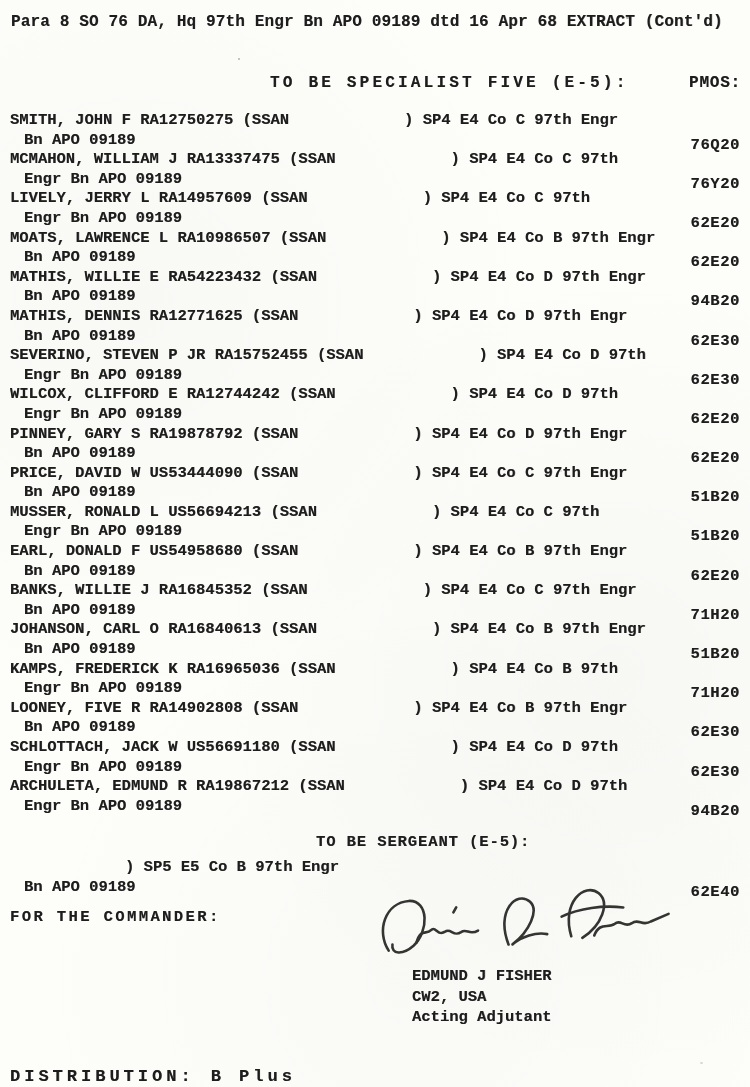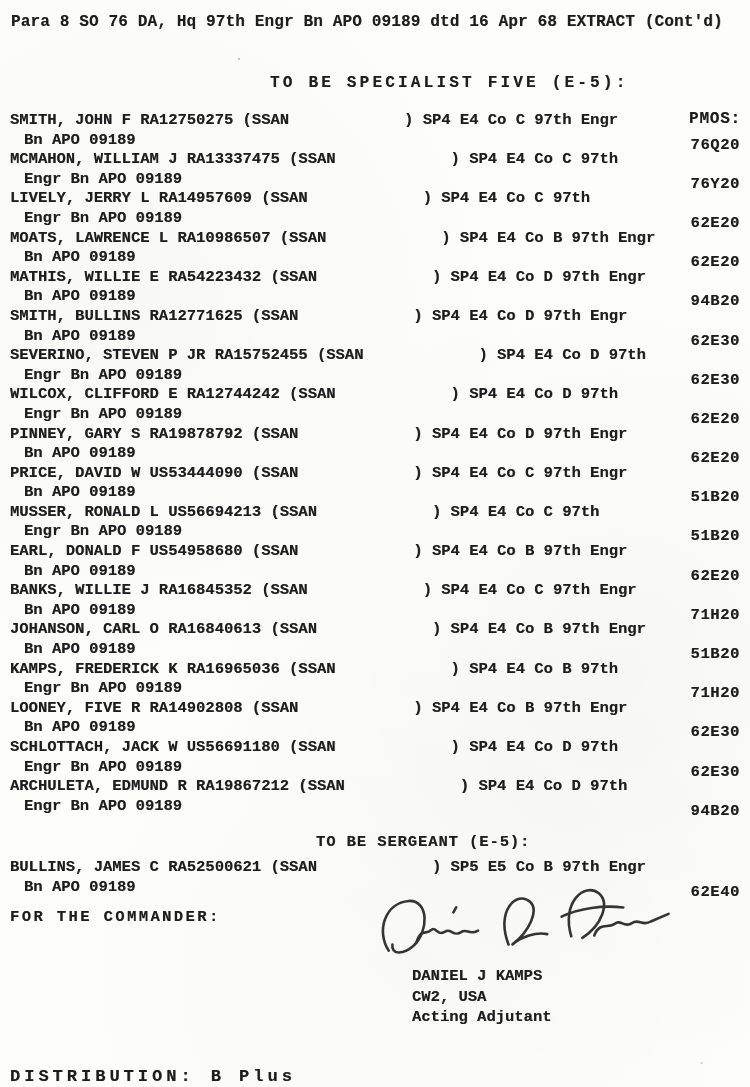--- a/index.html
+++ b/index.html
@@ -11,21 +11,21 @@
       radial-gradient(circle at 82% 62%, rgba(0,0,0,0.022), transparent 46%),
       radial-gradient(circle at 55% 90%, rgba(0,0,0,0.015), transparent 38%);
     font-family:"Liberation Mono", monospace;
     font-weight:700;
     color:#1d1d1d;
     text-shadow:0.3px 0.3px 0.6px rgba(25,25,25,0.5);
   }
   .hdr { position:absolute; top:13px; left:11px; font-size:16px; letter-spacing:0.15px; white-space:nowrap; }
   .sect1 { position:absolute; top:74px; left:0; width:694px; height:22px; }
   .sect1 .title { position:absolute; left:270px; font-size:16px; letter-spacing:3.2px; white-space:nowrap; }
-  .sect1 .pmos-label { position:absolute; left:689px; font-size:16px; letter-spacing:0.8px;margin-top:36px; }
+  .sect1 .pmos-label { position:absolute; left:689px; font-size:16px; letter-spacing:0.8px; }
   .entries { position:absolute; left:10px; width:730px; font-size:15.5px; line-height:19.6px; }
   .entries-spec { top:111px; }
   .entries-sgt { top:858px; }
   .entry { height:39.2px; }
   .l1 { display:flex; white-space:pre; }
   .l1 .gap { display:inline-block; width:115px; flex:0 0 auto; }
   .l2 { display:flex; white-space:pre; }
   .l2 .cont { margin-left:14px; }
   .l2 .pmos { margin-left:auto; transform:translateY(5px); letter-spacing:0.6px; }
   .sect2 { position:absolute; top:833px; left:316px; font-size:15.5px; letter-spacing:0.9px; white-space:nowrap; }
@@ -106,21 +106,21 @@
       <span class="right">) SP4 E4 Co D 97th Engr</span>
     </div>
     <div class="l2">
       <span class="cont">Bn APO 09189</span>
       <span class="pmos">94B20</span>
     </div>
   </div>
 
   <div class="entry">
     <div class="l1">
-      <span class="left">SMITH, BULLINS RA12771625 (SSAN</span>
+      <span class="left">MATHIS, DENNIS RA12771625 (SSAN</span>
       <span class="gap"></span>
       <span class="right">) SP4 E4 Co D 97th Engr</span>
     </div>
     <div class="l2">
       <span class="cont">Bn APO 09189</span>
       <span class="pmos">62E30</span>
     </div>
   </div>
 
   <div class="entry">
@@ -266,21 +266,20 @@
       <span class="pmos">94B20</span>
     </div>
   </div>
 </div>
 
   <div class="sect2">TO BE SERGEANT (E-5):</div>
 
   <div class="entries entries-sgt" id="list-sgt">
   <div class="entry">
     <div class="l1">
-      <span class="left">BULLINS, JAMES C RA52500621 (SSAN</span>
       <span class="gap"></span>
       <span class="right">) SP5 E5 Co B 97th Engr</span>
     </div>
     <div class="l2">
       <span class="cont">Bn APO 09189</span>
       <span class="pmos">62E40</span>
     </div>
   </div>
 </div>
 
@@ -292,21 +291,21 @@
       <path d="M50,57 C55,42 60,50 65,45 C70,40 71,52 79,47 C85,43 87,53 95,48 C101,44 103,52 112,47"></path>
       <path d="M88,28 l3,-5"></path>
       <path d="M142,62 C130,28 152,8 165,20 C174,29 163,50 146,62 C155,55 170,50 181,53"></path>
       <path d="M205,56 C196,22 220,2 234,14 C245,24 236,46 216,58"></path>
       <path d="M196,36 C214,28 238,26 258,29"></path>
       <path d="M228,56 C234,42 242,50 249,45 C255,40 258,50 266,45 C273,40 276,49 285,44 L303,37"></path>
     </g>
   </svg>
 
   <div class="sigblock">
-    <div>DANIEL J KAMPS</div>
+    <div>EDMUND J FISHER</div>
     <div>CW2, USA</div>
     <div>Acting Adjutant</div>
   </div>
 
   <div class="dist">
     <div class="dist-l1">
       <span>DISTRIBUTION:</span><span class="val">B Plus</span>
     </div>
     <div class="dist-l2">5 - Ea indiv conc</div>
   </div>

